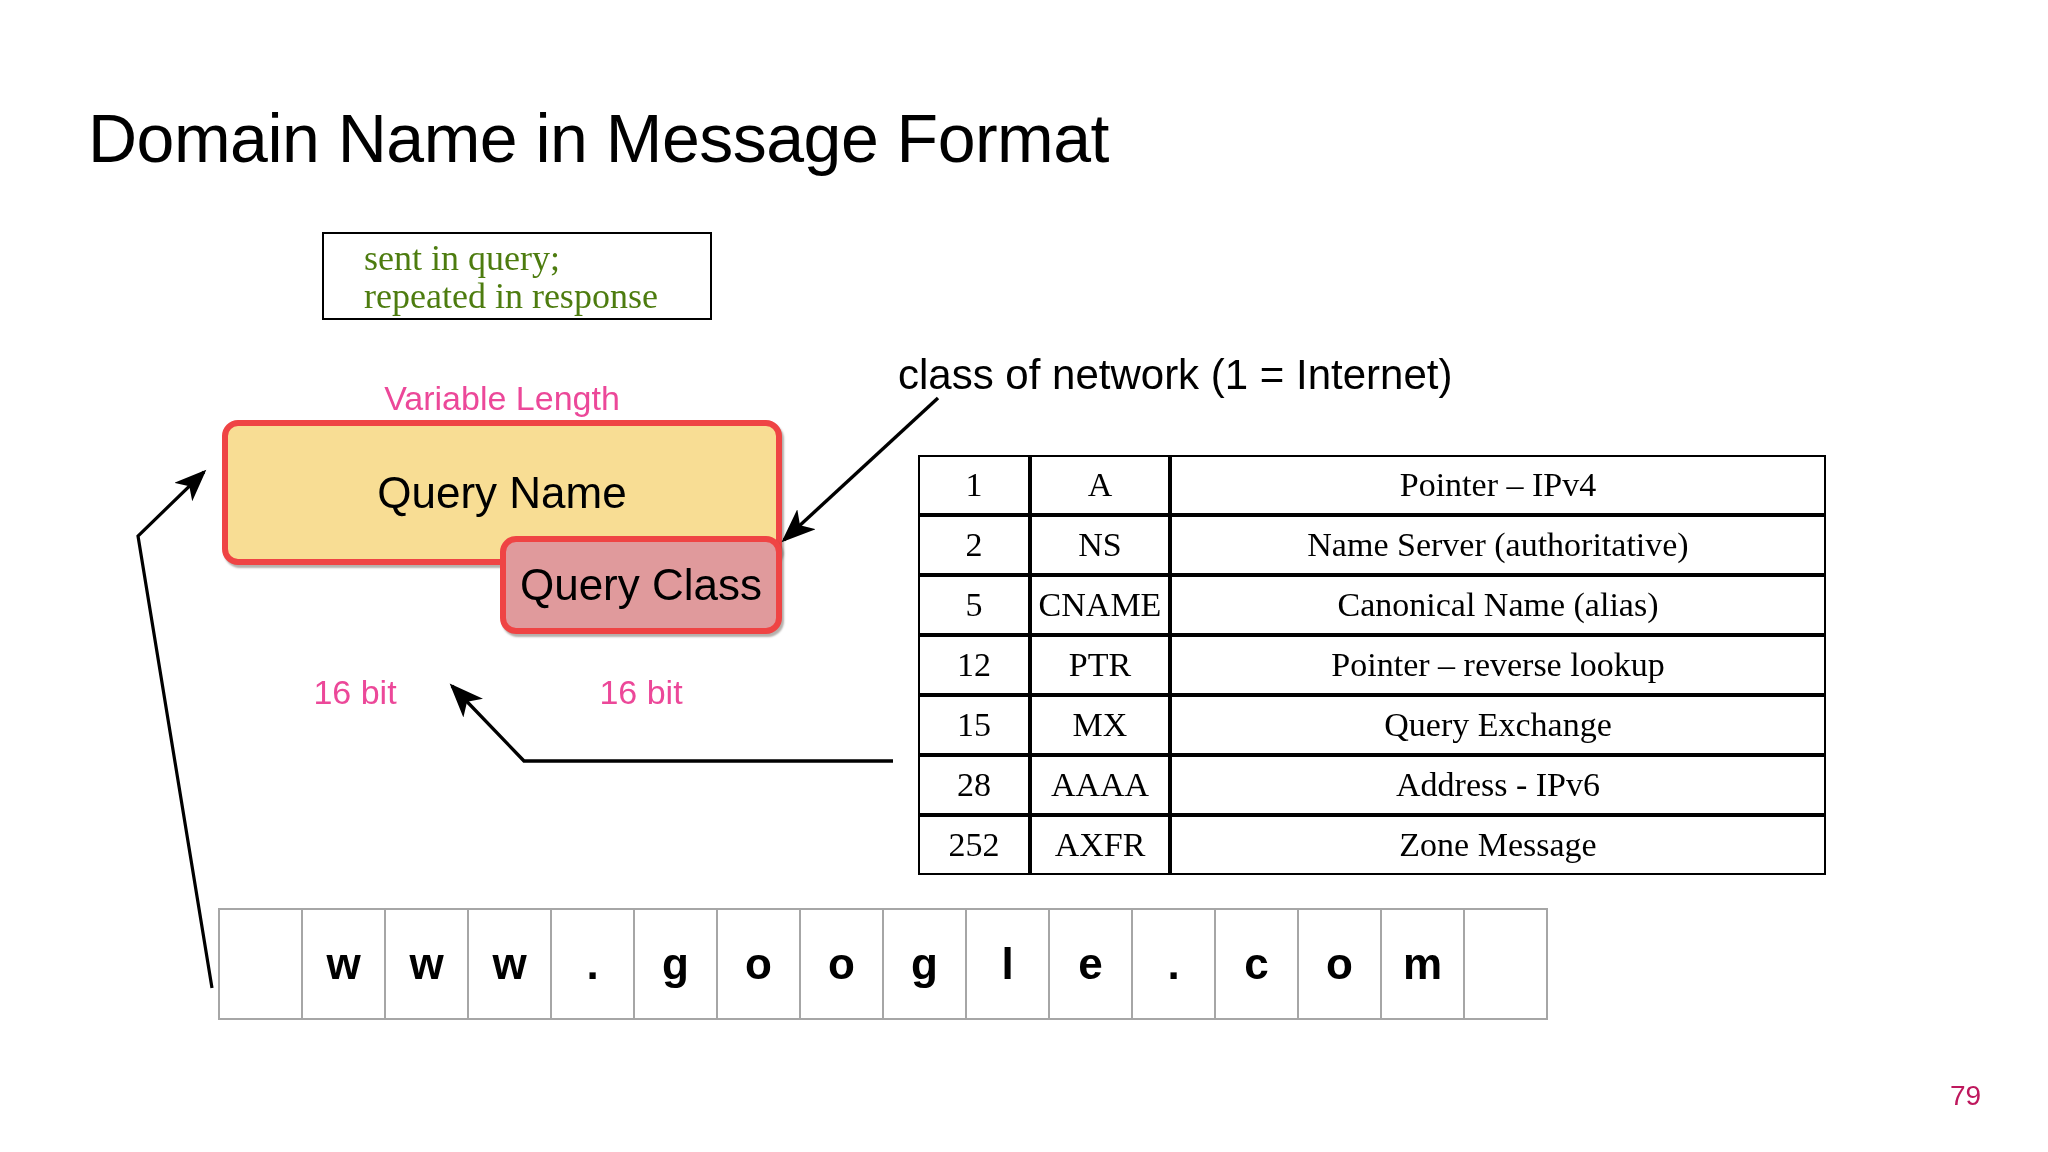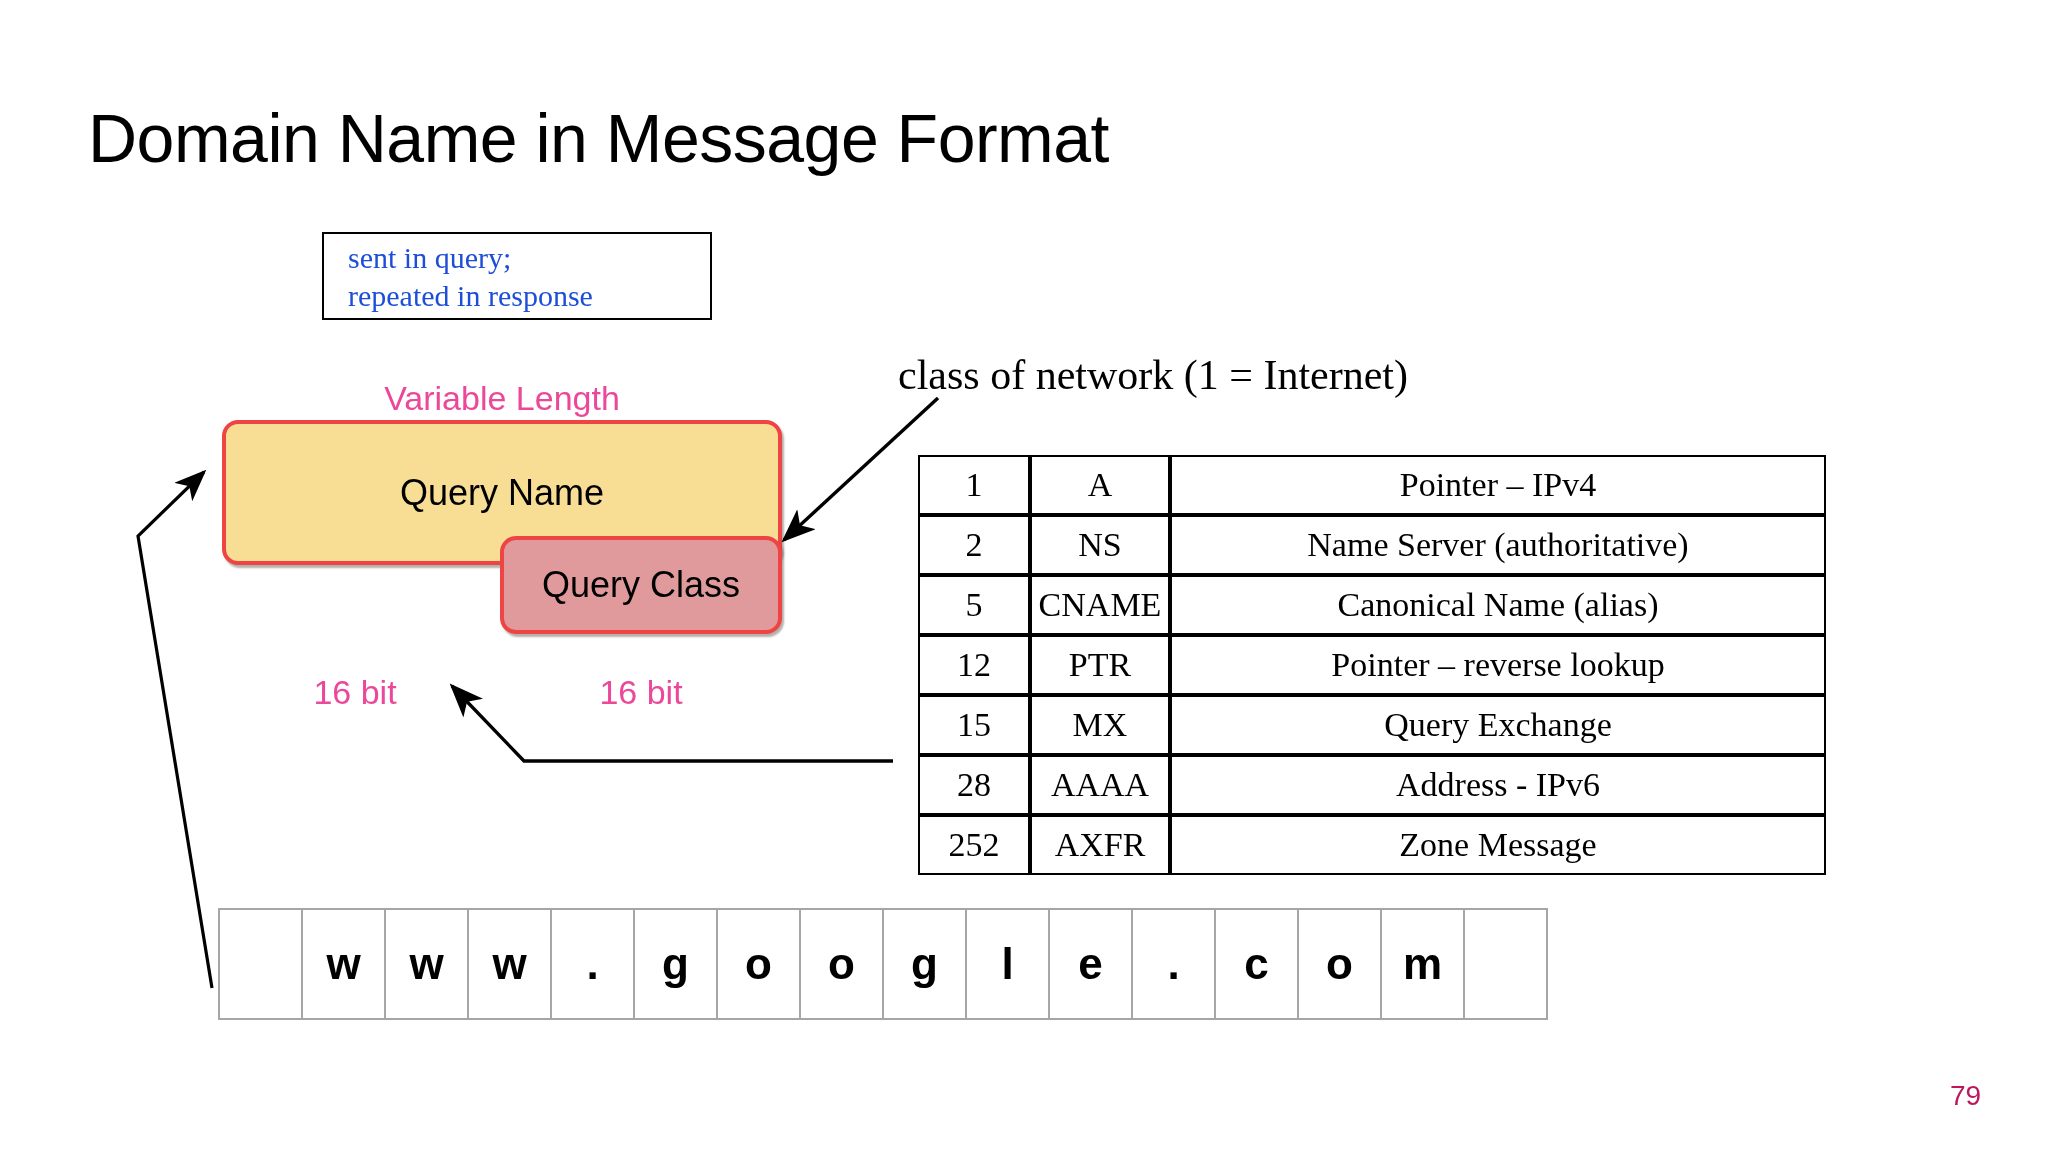--- a/index.html
+++ b/index.html
@@ -16,50 +16,50 @@
     font-size:68px;line-height:80px;color:#000000;font-weight:400;
     letter-spacing:-0.5px;white-space:nowrap;
   }
 
   
   #note-box{
     position:absolute;left:322px;top:232px;width:390px;height:88px;
     border:2px solid #000000;background:#ffffff;
     box-sizing:border-box;
     font-family:"Liberation Serif",serif;
-    font-size:30px;line-height:38px;color:#1d4ed8;
-    padding:5px 0 0 24px;
+    font-size:36px;line-height:38px;color:#4d7c0f;
+    padding:5px 0 0 40px;
   }
   #note-box .ln{display:block;white-space:nowrap;}
 
   
   #class-caption{
     position:absolute;left:898px;top:350px;
-    font-family:Liberation Serif, serif;
+    font-family:Liberation Sans, sans-serif;
     font-size:42px;line-height:50px;color:#000000;white-space:nowrap;
   }
 
   
   .red-label{
     position:absolute;color:#ec4899;
     font-family:"Liberation Sans",sans-serif;
     font-size:34px;line-height:40px;white-space:nowrap;text-align:center;
   }
   #label-variable-length{left:222px;top:378px;width:560px;}
   #label-bit-left{left:222px;top:672px;width:266px;}
   #label-bit-right{left:500px;top:672px;width:282px;}
 
   
   .field-box{
     position:absolute;box-sizing:border-box;
-    border:4px solid #ef4444;
+    border:6px solid #ef4444;
     border-radius:16px;
     display:flex;align-items:center;justify-content:center;
     font-family:"Liberation Sans",sans-serif;
-    font-size:36px;color:#000000;
+    font-size:44px;color:#000000;
     box-shadow:2px 3px 2px rgba(90,80,70,0.45);
   }
   #box-query-name{
     left:222px;top:420px;width:560px;height:145px;
     background:#F8DD94;
   }
   #box-query-type{
     left:222px;top:568px;width:266px;height:98px;
     background:#E09A9C;
   }

